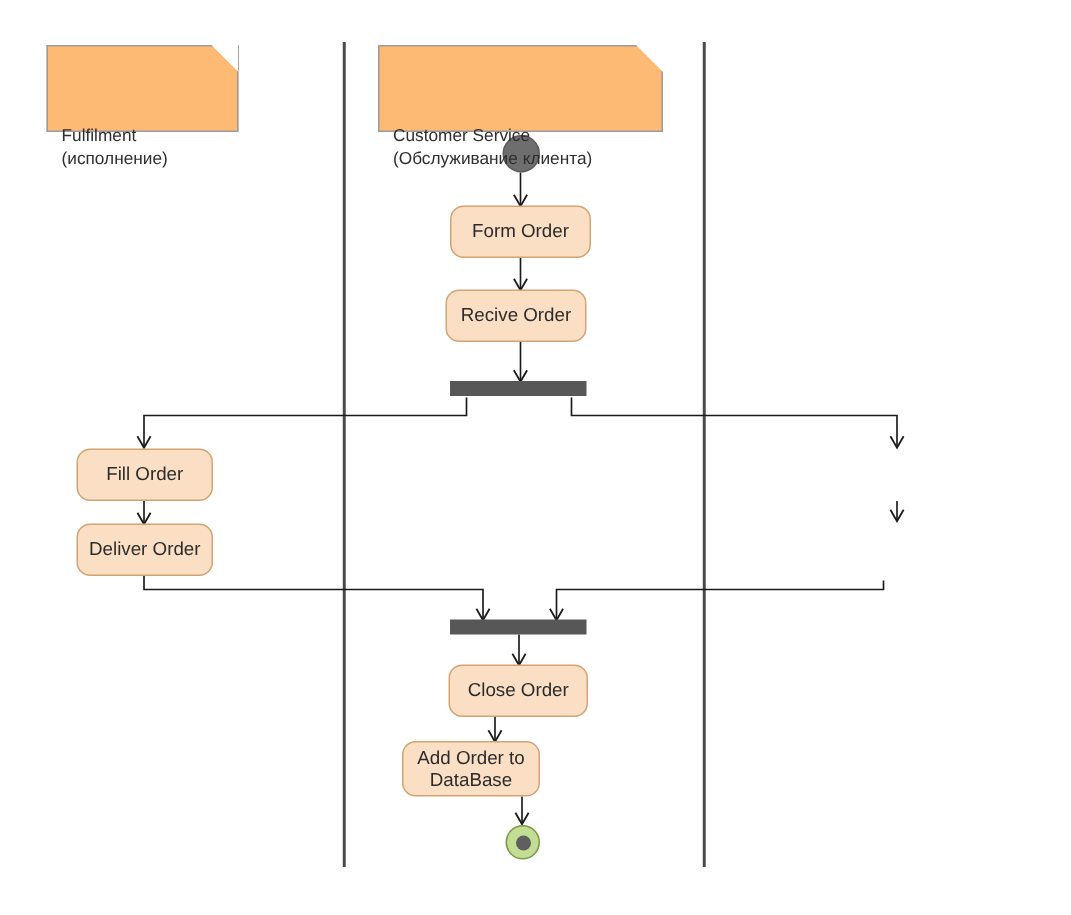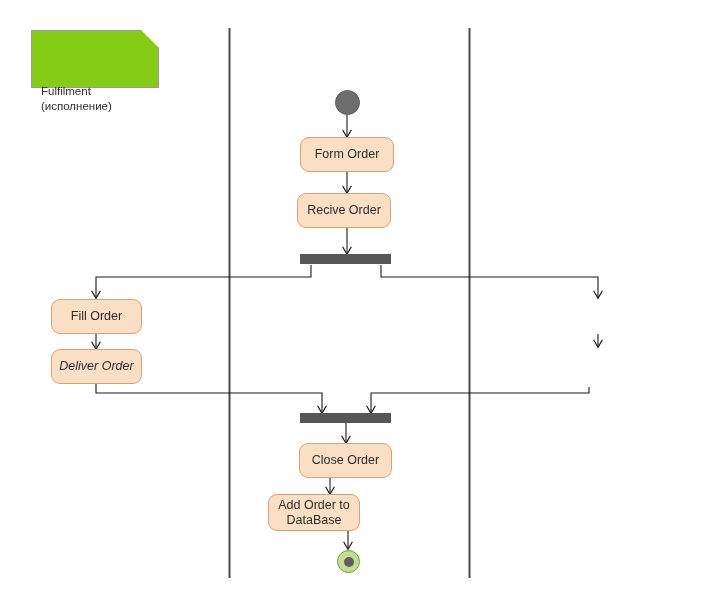--- a/index.html
+++ b/index.html
@@ -20,21 +20,21 @@
     left: 0;
     top: 0;
     width: 714px;
     height: 610px;
     pointer-events: none;
   }
   
   .partition-header {
     position: absolute;
     box-sizing: border-box;
-    background: #84cc16;
+    background: #fdba74;
     border: 1px solid #9b9b9b;
     font-size: 11.5px;
     color: #2e2e2e;
     line-height: 15px;
     padding: 8px 9px;
     white-space: pre-line;
   }
   .dogear {
     position: absolute;
     right: -1px;
@@ -140,39 +140,45 @@
     </g>
   </svg>
 
   <div class="partition-header" style="left:31px; top:30px; width:128px; height:58px;">
     <span class="dogear"></span>
     <span class="dogear-mask"></span>
     <span class="ph-label">Fulfilment
 (исполнение)</span>
   </div>
 
+  <div class="partition-header" style="left:252px; top:30px; width:190px; height:58px;">
+    <span class="dogear"></span>
+    <span class="dogear-mask"></span>
+    <span class="ph-label">Customer Service
+(Обслуживание клиента)</span>
+  </div>
 
 
   <div class="initial-node" style="left:335px; top:90px; width:25px; height:25px;"></div>
 
   <div class="activity" style="left:300px; top:137px; width:94px; height:35px;">
     <span>Form Order</span>
   </div>
 
   <div class="activity" style="left:297px; top:193px; width:94px; height:35px;">
     <span>Recive Order</span>
   </div>
 
   <div class="bar" style="left:300px; top:254px; width:91px; height:10px;"></div>
 
   <div class="activity" style="left:51px; top:299px; width:91px; height:35px;align-items:center;">
     <span>Fill Order</span>
   </div>
 
-  <div class="activity" style="left:51px; top:349px; width:91px; height:35px;font-style:italic;">
+  <div class="activity" style="left:51px; top:349px; width:91px; height:35px;">
     <span>Deliver Order</span>
   </div>
 
 
 
   <div class="bar" style="left:300px; top:413px; width:91px; height:10px;"></div>
 
   <div class="activity" style="left:299px; top:443px; width:93px; height:35px;">
     <span>Close Order</span>
   </div>

